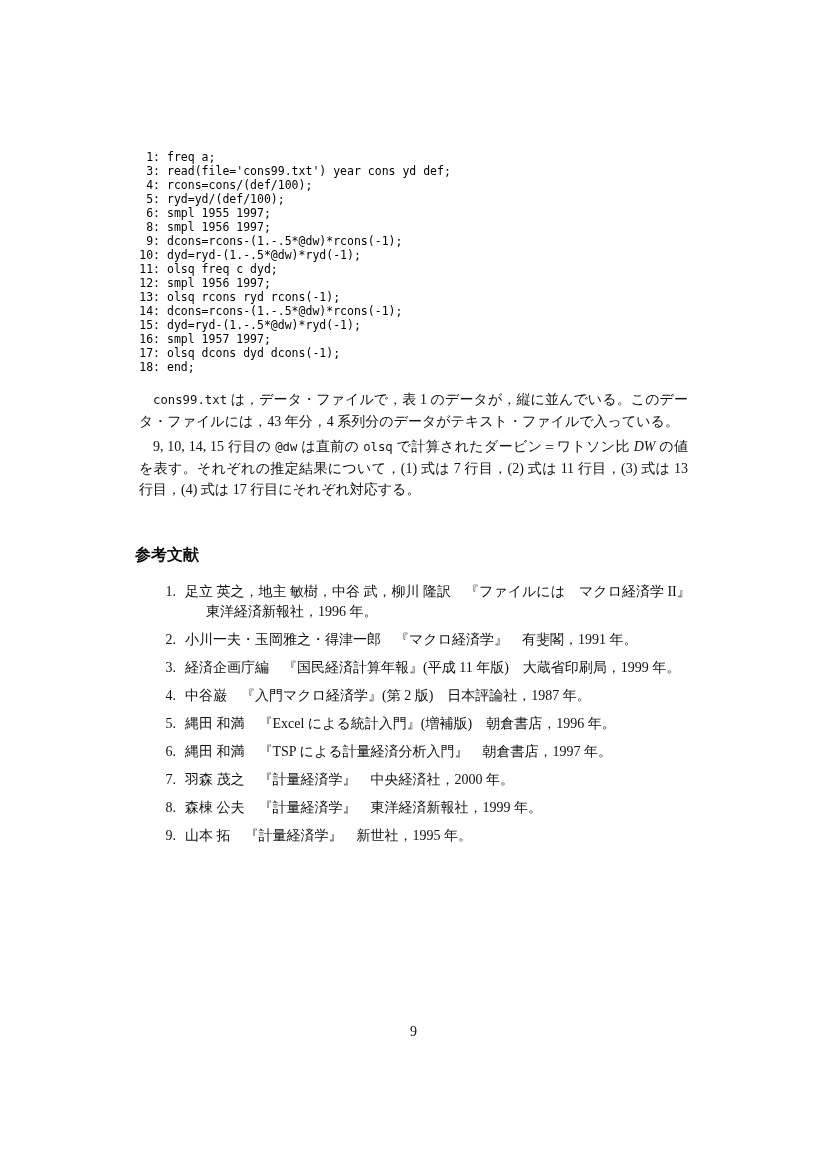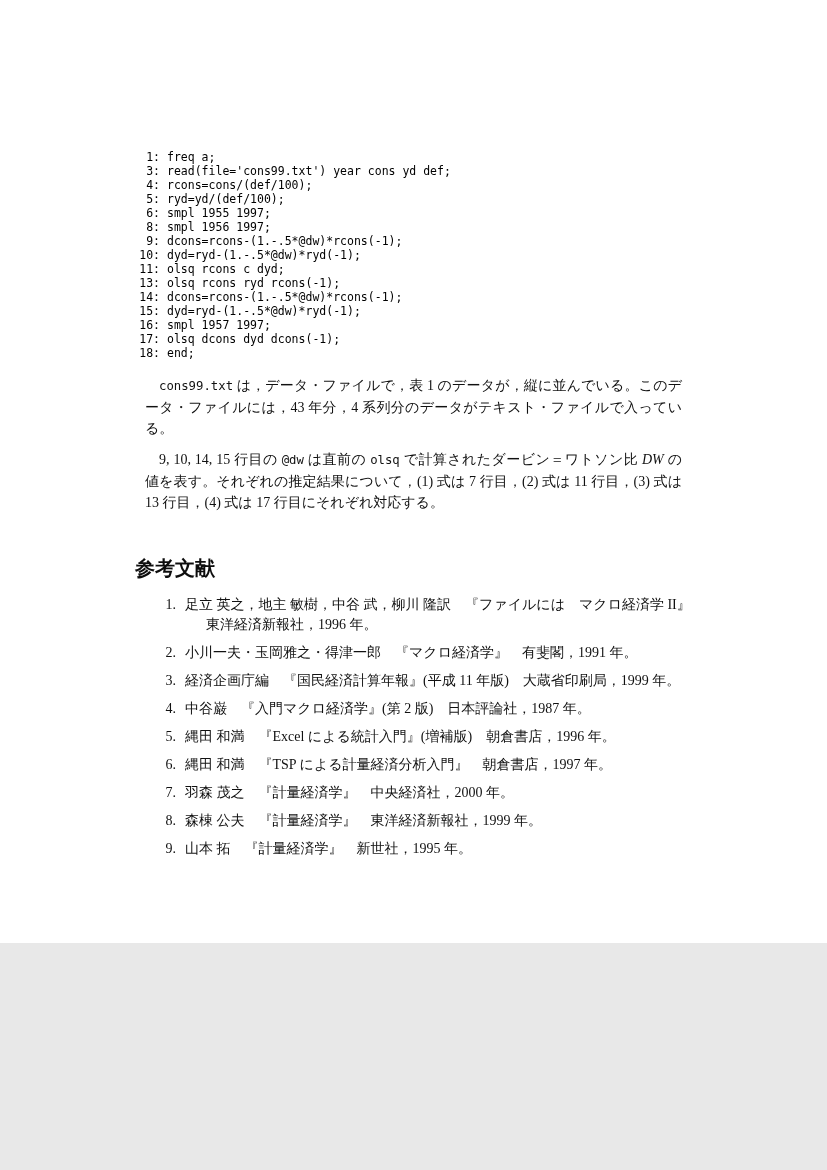--- a/index.html
+++ b/index.html
@@ -3,21 +3,21 @@
 <meta charset="utf-8">
 <style>
   html, body {
     margin: 0;
     padding: 0;
     background: #e8e8e8;
   }
   .page {
     position: relative;
     width: 827px;
-    height: 943px;
+    height: 1170px;
     margin: 0 auto;
     background: #ffffff;
     color: #151515;
     font-family: "Liberation Serif", "DejaVu Serif", serif;
     overflow: hidden;
   }
   .content {
     position: absolute;
     left: 135px;
     top: 150px;
@@ -33,41 +33,41 @@
   }
   .code-line { white-space: pre; }
   .code-line .ln {
     display: inline-block;
     width: 25px;
     text-align: right;
     margin-right: 7px;
   }
   
   .para {
-    margin: 10px;
+    margin: 4px;
     font-size: 14px;
     line-height: 21px;
     text-align: justify;
     text-indent: 1em;
     color: #111111;
   }
   .para .tt, .tt {
     font-family: "DejaVu Sans Mono", monospace;
     font-size: 12.3px;
   }
   .para .it, .it {
     font-style: italic;
     font-family: "Liberation Serif", serif;
   }
   
   .ref-heading {
     margin: 42px 0 14px 0;
     font-family: "Liberation Sans", "DejaVu Sans", sans-serif;
     font-weight: bold;
-    font-size: 20px;
+    font-size: 16px;
     line-height: 26px;
     color: #0d0d0d;
   }
   .ref-list { font-size: 14px; color: #111111; }
   .ref-item {
     display: flex;
     margin-bottom: 8px;
     line-height: 20px;
   }
   .ref-num {
@@ -98,21 +98,22 @@
 
     <div class="code-listing">
         <div class="code-line"><span class="ln">1:</span><span class="ct">freq a;</span></div>
         <div class="code-line"><span class="ln">3:</span><span class="ct">read(file='cons99.txt') year cons yd def;</span></div>
         <div class="code-line"><span class="ln">4:</span><span class="ct">rcons=cons/(def/100);</span></div>
         <div class="code-line"><span class="ln">5:</span><span class="ct">ryd=yd/(def/100);</span></div>
         <div class="code-line"><span class="ln">6:</span><span class="ct">smpl 1955 1997;</span></div>
         <div class="code-line"><span class="ln">8:</span><span class="ct">smpl 1956 1997;</span></div>
         <div class="code-line"><span class="ln">9:</span><span class="ct">dcons=rcons-(1.-.5*@dw)*rcons(-1);</span></div>
         <div class="code-line"><span class="ln">10:</span><span class="ct">dyd=ryd-(1.-.5*@dw)*ryd(-1);</span></div>
-        <div class="code-line"><span class="ln">11:</span><span class="ct">olsq rcons c dyd;</span></div>
+        <div class="code-line"><span class="ln">11:</span><span class="ct">olsq freq c dyd;</span></div>
+        <div class="code-line"><span class="ln">12:</span><span class="ct">smpl 1956 1997;</span></div>
         <div class="code-line"><span class="ln">13:</span><span class="ct">olsq rcons ryd rcons(-1);</span></div>
         <div class="code-line"><span class="ln">14:</span><span class="ct">dcons=rcons-(1.-.5*@dw)*rcons(-1);</span></div>
         <div class="code-line"><span class="ln">15:</span><span class="ct">dyd=ryd-(1.-.5*@dw)*ryd(-1);</span></div>
         <div class="code-line"><span class="ln">16:</span><span class="ct">smpl 1957 1997;</span></div>
         <div class="code-line"><span class="ln">17:</span><span class="ct">olsq dcons dyd dcons(-1);</span></div>
         <div class="code-line"><span class="ln">18:</span><span class="ct">end;</span></div>
       </div>
 
     <p class="para"><span class="tt">cons99.txt</span><span> は，データ・ファイルで，表 1 のデータが，縦に並んでいる。このデータ・ファイルには，43 年分，4 系列分のデータがテキスト・ファイルで入っている。</span></p>
     <p class="para"><span>9, 10, 14, 15 行目の </span><span class="tt">@dw</span><span> は直前の </span><span class="tt">olsq</span><span> で計算されたダービン＝ワトソン比 </span><span class="it">DW</span><span> の値を表す。それぞれの推定結果について，(1) 式は 7 行目，(2) 式は 11 行目，(3) 式は 13 行目，(4) 式は 17 行目にそれぞれ対応する。</span></p>

